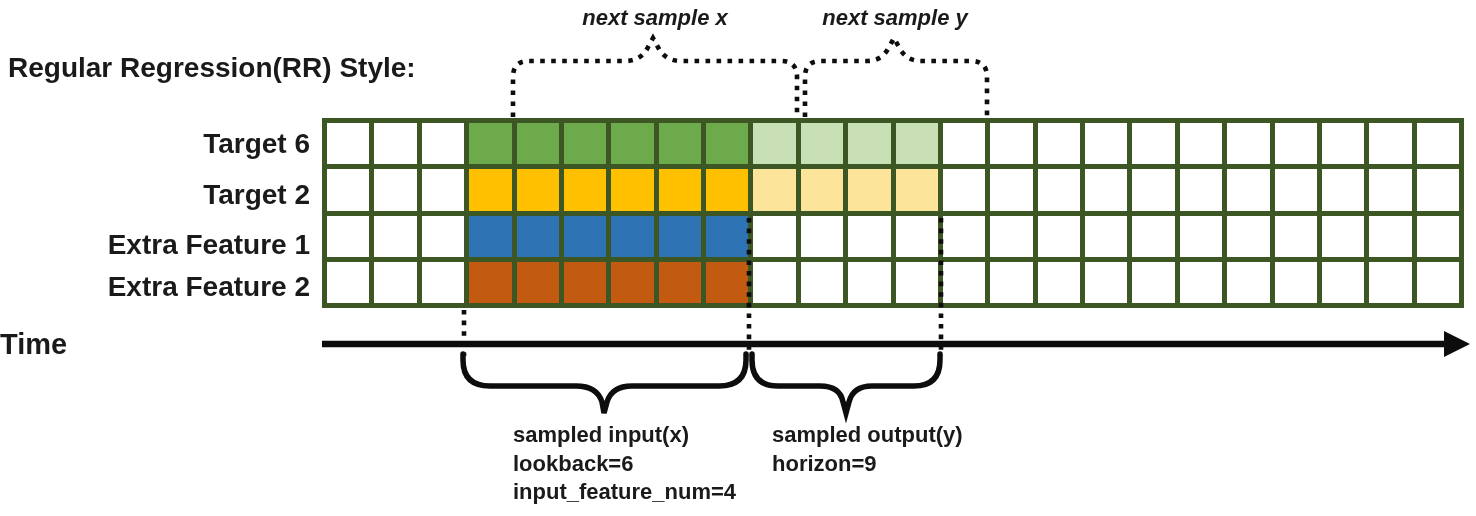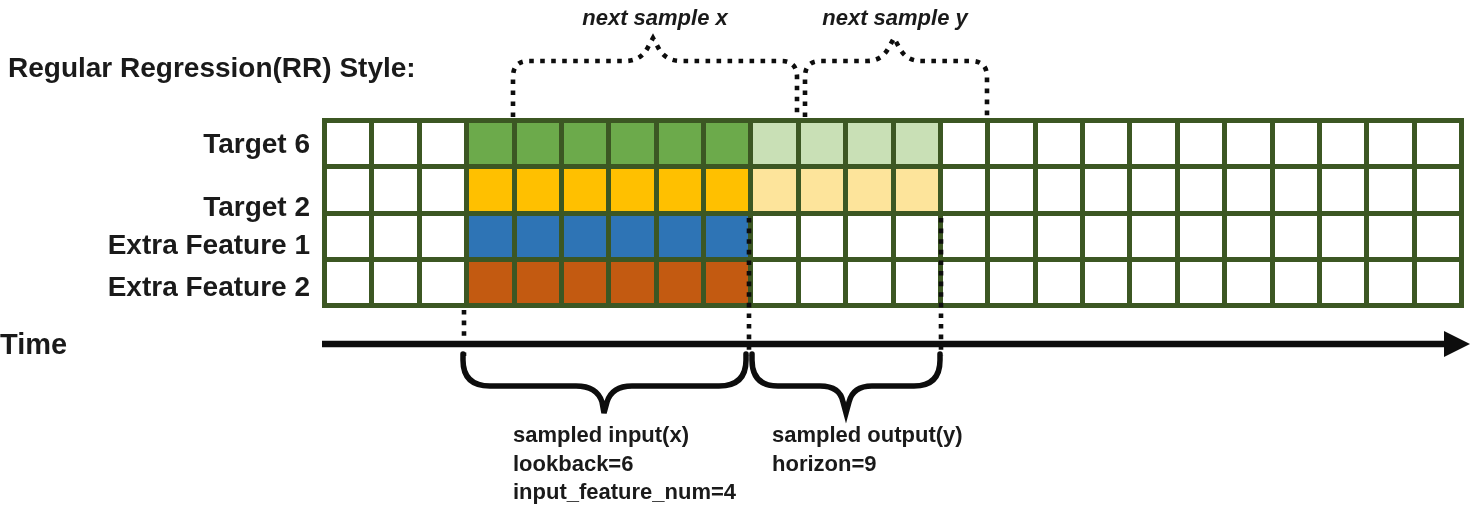--- a/index.html
+++ b/index.html
@@ -44,21 +44,21 @@
 
 <div class="canvas">
 
   <div class="title">Regular Regression(RR) Style:</div>
 
   <div class="ann ann-x">next sample x</div>
   <div class="ann ann-y">next sample y</div>
 
   <div id="row-labels">
       <div class="row-label" style="top: 127px;">Target 6</div>
-      <div class="row-label" style="top: 190px;">Target 2</div>
+      <div class="row-label" style="top: 178px;">Target 2</div>
       <div class="row-label" style="top: 228px;">Extra Feature 1</div>
       <div class="row-label" style="top: 269.5px;">Extra Feature 2</div>
     </div>
 
   <div class="grid" id="grid" style="grid-template-columns: repeat(24, 1fr); background: rgb(60, 87, 35);">
       <div class="cell" style="background: rgb(255, 255, 255);"></div>
       <div class="cell" style="background: rgb(255, 255, 255);"></div>
       <div class="cell" style="background: rgb(255, 255, 255);"></div>
       <div class="cell" style="background: rgb(108, 170, 75);"></div>
       <div class="cell" style="background: rgb(108, 170, 75);"></div>

